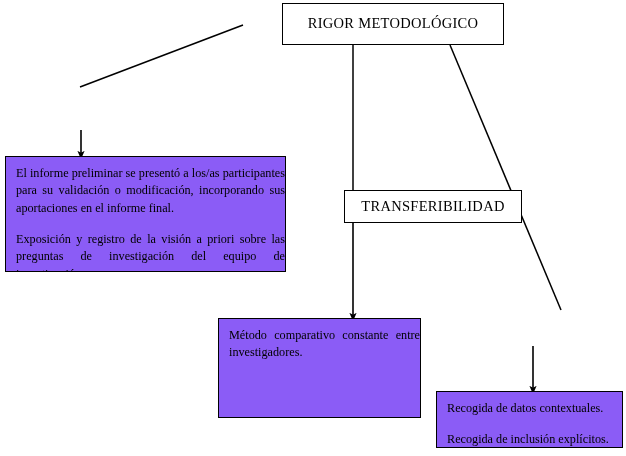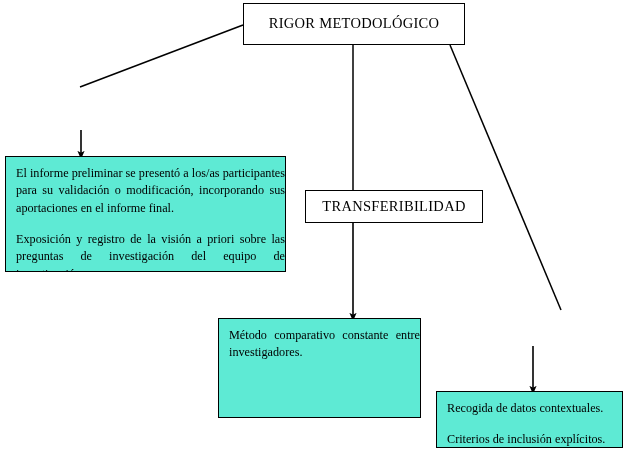--- a/index.html
+++ b/index.html
@@ -19,32 +19,33 @@
   .node {
     position: absolute;
     box-sizing: border-box;
     border: 1.5px solid #000000;
     background: #ffffff;
     display: flex;
     align-items: center;
     justify-content: center;
     text-align: center;
     letter-spacing: 0.3px;
+    margin-left: 39px;
   }
   .node-label {
     display: block;
     font-size: 14.5px;
     line-height: 1.1;
     white-space: nowrap;
   }
   .detail {
     position: absolute;
     box-sizing: border-box;
     border: 1.5px solid #000000;
-    background: #5eead4;
+    background: #8b5cf6;
     padding: 8px 0 6px 10px;
     overflow: hidden;
   }
   .detail p {
     margin: 0 0 0 0;
     font-size: 12.2px;
     line-height: 1.42;
     text-align: justify;
     text-justify: inter-word;
     hyphens: none;
@@ -115,16 +116,16 @@
     <p class="spacer-after">El informe preliminar se presentó a los/as participantes para su validación o modificación, incorporando sus aportaciones en el informe final.</p>
     <p>Exposición y registro de la visión a priori sobre las preguntas de investigación del equipo de investigación.</p>
   </div>
 
   <div class="detail" id="detail-conf">
     <p>Método comparativo constante entre investigadores.</p>
   </div>
 
   <div class="detail centered-left" id="detail-trans">
     <p class="spacer-after">Recogida de datos contextuales.</p>
-    <p>Criterios de inclusión explícitos.</p>
+    <p>Recogida de inclusión explícitos.</p>
   </div>
 
 </div>
 
 </body></html>

